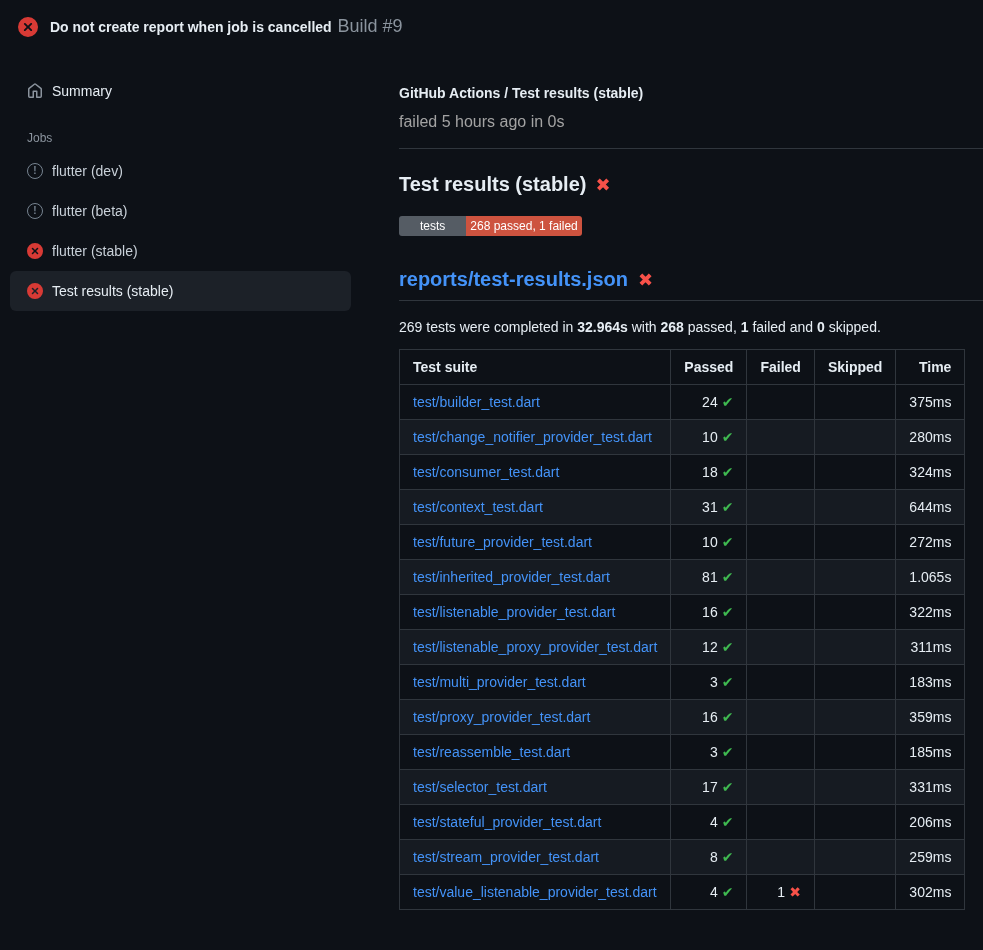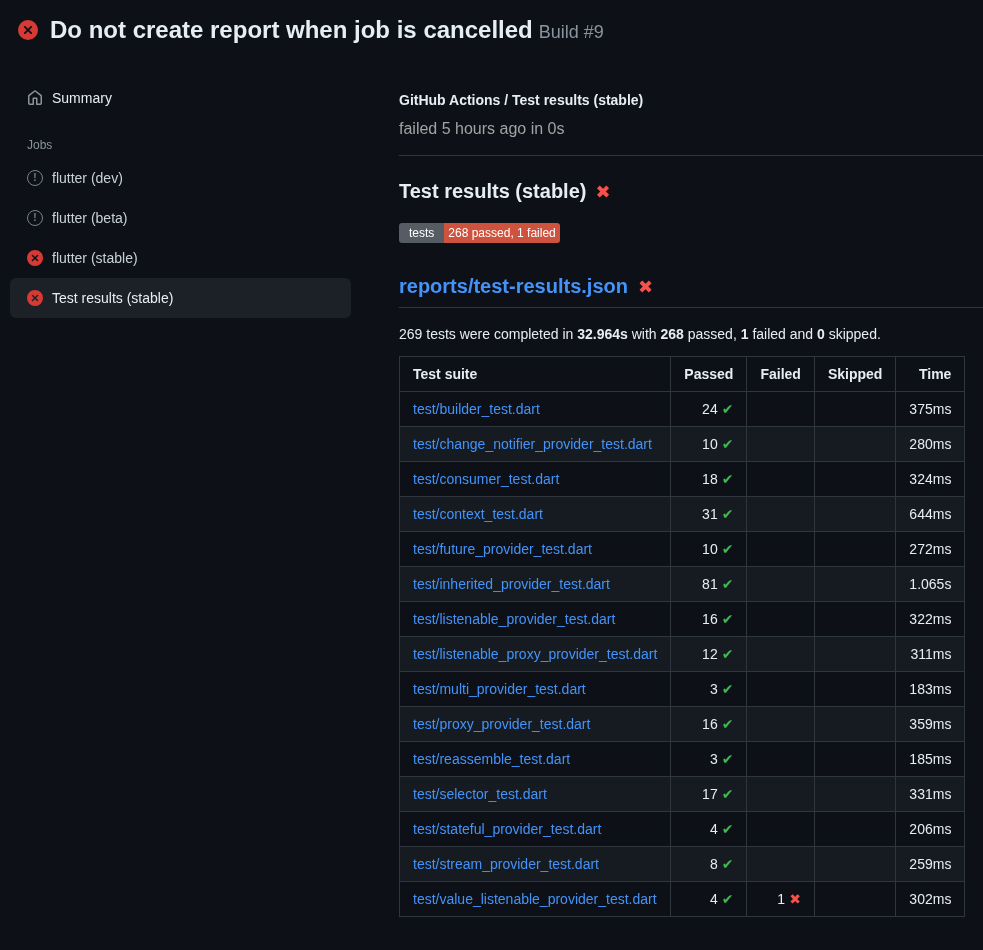--- a/index.html
+++ b/index.html
@@ -11,21 +11,21 @@
     font-family: "Liberation Sans", "DejaVu Sans", sans-serif;
     font-size: 14px;
     overflow: hidden;
   }
 
   
   .check-header {
     display: flex; align-items: center; gap: 12px;
     padding: 16px 24px 10px 18px;
   }
-  .check-header .title { font-size: 24px; font-weight: 700; color: #e6edf3; }
+  .check-header .title { font-size: 14px; font-weight: 700; color: #e6edf3; }
   .check-header .build { font-size: 18px; font-weight: 400; color: #8b949e; margin-left: 2px; text-align: center; }
   .xcircle { display: inline-flex; line-height: 0; }
   .xcircle svg { display: block; }
 
   
   .content { display: flex; align-items: flex-start; }
 
   
   .sidebar { width: 351px; flex: 0 0 351px; padding: 26px 0 16px 10px; }
   .side-summary {
@@ -56,21 +56,21 @@
   .status-line { margin-top: 12px; font-size: 16px; color: #a3a3a3; }
   .divider { border: 0; border-top: 1px solid #30363d; margin: 17px 0 0 0; }
 
   .section-title {
     margin-top: 24px; font-size: 20px; font-weight: 700;
     display: flex; align-items: center; gap: 9px;
   }
   .fail-x { color: #f85149; font-size: 18px; font-weight: 700; line-height: 1; }
 
   .badge { display: inline-flex; margin-top: 20px; font-size: 12px; line-height: 1; border-radius: 3px; overflow: hidden; }
-  .badge .badge-label { background: #555c64; color: #ffffff; padding: 4px 10px; }
+  .badge .badge-label { background: #555c64; color: #ffffff; padding: 4px 21px; }
   .badge .badge-value { background: #cd533f; color: #ffffff; padding: 4px 4px; }
 
   .report-heading {
     margin-top: 32px; padding-bottom: 9px;
     border-bottom: 1px solid #30363d;
     font-size: 20px; font-weight: 700;
     display: flex; align-items: center; gap: 10px;
   }
   .report-heading a { color: #4493f8; text-decoration: none; }
 

